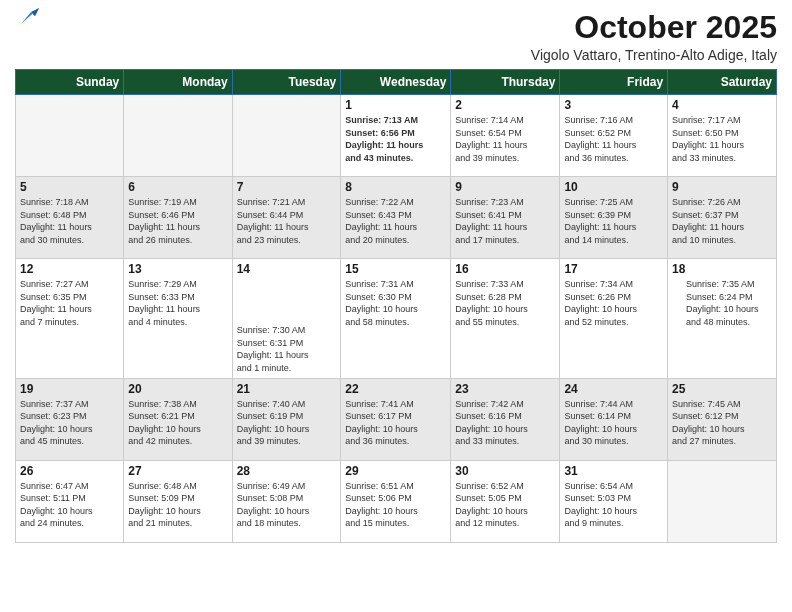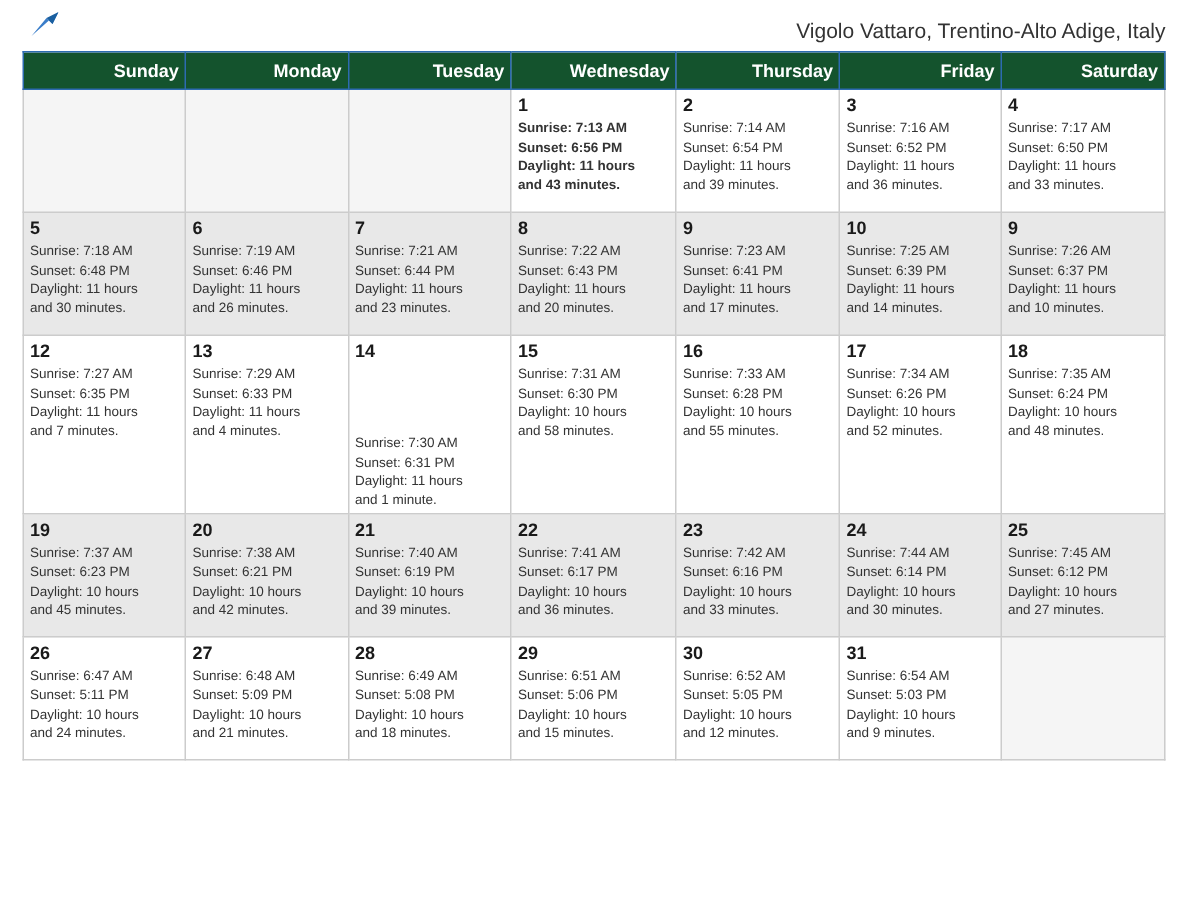--- a/index.html
+++ b/index.html
@@ -92,20 +92,21 @@
   <div class="header">
     <div class="logo">
       <div class="logo-row">
         <svg width="22" height="22" viewBox="0 0 22 22" style="margin-left:2px;margin-top:-4px;">
           <polygon points="4,18 14,6 18,10 22,2" fill="#3a7dc9"></polygon>
           <polygon points="14,6 18,10 22,2" fill="#1a5fa0"></polygon>
         </svg>
       </div>
     </div>
     <div class="title-block">
+      <div class="month-title">October 2025</div>
       <div class="subtitle">Vigolo Vattaro, Trentino-Alto Adige, Italy</div>
     </div>
   </div>
 
   <table class="calendar">
     <thead>
       <tr>
         <th>Sunday</th>
         <th>Monday</th>
         <th>Tuesday</th>
@@ -238,21 +239,21 @@
           </td>
           <td>
             <div class="day-num">17</div>
             <div class="day-info" style="white-space: pre-line;">Sunrise: 7:34 AM
 Sunset: 6:26 PM
 Daylight: 10 hours
 and 52 minutes.</div>
           </td>
           <td>
             <div class="day-num">18</div>
-            <div class="day-info" style="white-space: pre-line;">Sunrise: 7:35 AM
+            <div class="day-info" style="white-space: pre-line; margin-left: 14px;">Sunrise: 7:35 AM
 Sunset: 6:24 PM
 Daylight: 10 hours
 and 48 minutes.</div>
           </td>
         </tr>
         <tr class="row-shaded">
           <td>
             <div class="day-num">19</div>
             <div class="day-info" style="white-space: pre-line;">Sunrise: 7:37 AM
 Sunset: 6:23 PM

